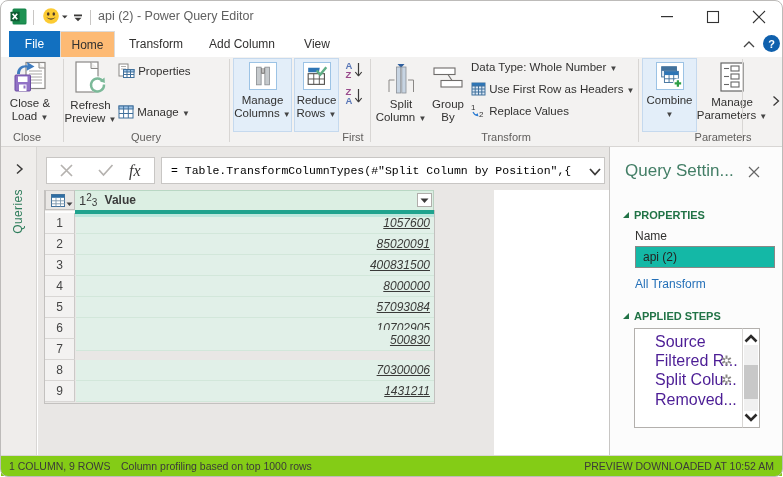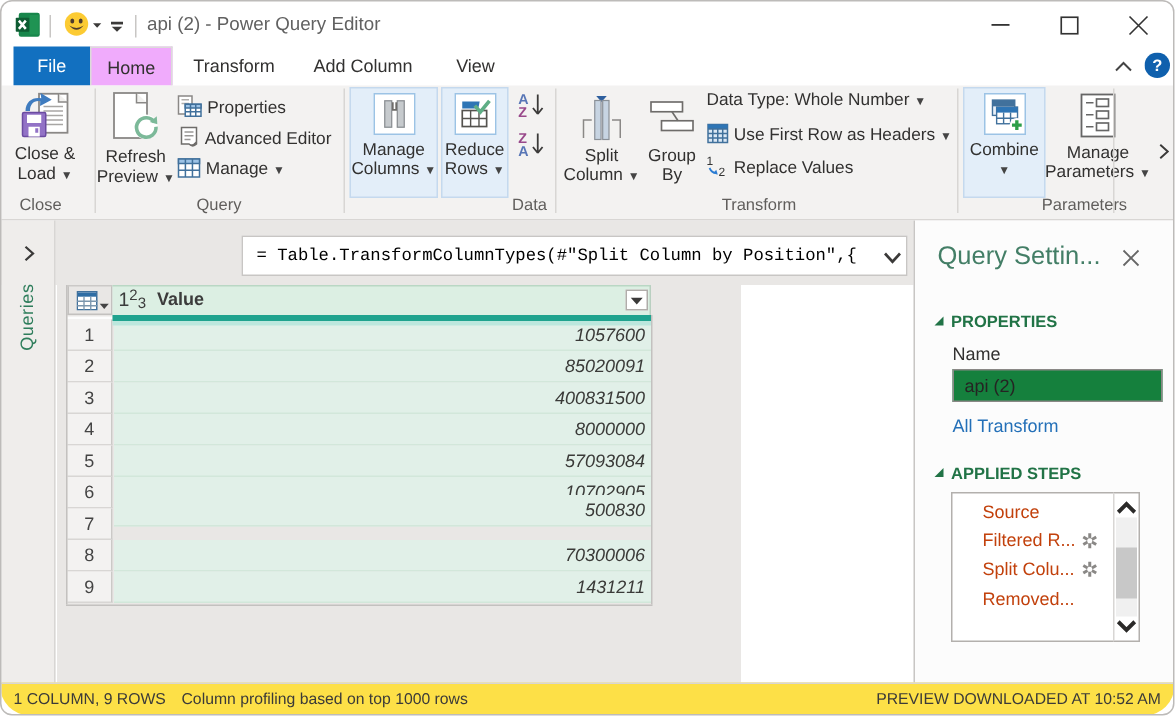--- a/index.html
+++ b/index.html
@@ -1,30 +1,30 @@
 <!DOCTYPE html>
 <html><head>
 <meta charset="utf-8">
 <style>
 * { margin:0; padding:0; box-sizing:border-box; }
 html,body { width:783px; height:477px; font-family:"Liberation Sans",sans-serif; }
 #win {
   position:relative; width:783px; height:477px; background:#ffffff;
-  overflow:hidden; font-size:12px; color:#252423; border-radius:20px;
+  overflow:hidden; font-size:12px; color:#252423; border-radius:4px;
 }
 
 #titlebar { position:absolute; left:1px; top:1px; right:1px; height:31px; background:#fff; }
 .tsep { position:absolute; top:9px; width:1px; height:15px; background:#c8c6c4; }
 #titletext { position:absolute; left:97px; top:8px; font-size:12.5px; color:#616161; white-space:nowrap; }
 .winbtn { position:absolute; top:0; width:46px; height:31px; }
 
 #tabrow { position:absolute; left:1px; top:31px; right:1px; height:26px; background:#fff; }
 .tab { position:absolute; top:0; height:26px; line-height:26px; text-align:center; color:#323130; font-size:12px; }
 #tab-file { left:8px; width:51px; background:#1270c0; color:#fff; }
-#tab-home { left:59px; width:55px; background:#f0abfc; border:1px solid #dcdbda; border-bottom:none; }
+#tab-home { left:59px; width:55px; background:#fdba74; border:1px solid #dcdbda; border-bottom:none; }
 
 #ribbon { position:absolute; left:1px; top:57px; right:1px; height:90px; background:#f3f2f1; border-bottom:1px solid #d8d6d4; }
 .gsep { position:absolute; top:2px; width:1px; height:83px; background:#d8d6d4; }
 .glabel { position:absolute; top:74px; width:100px; text-align:center; font-size:11px; color:#605e5c; }
 .bigbtn { position:absolute; top:2px; text-align:center; font-size:11.5px; color:#323130; line-height:13px; }
 .bigbtn .ic { display:block; margin:2px auto 3px; }
 .blubox { position:absolute; top:1px; height:74px; background:#e3eef9; border:1px solid #c5d9ee; text-align:center; font-size:11.5px; color:#323130; line-height:13px; }
 .blubox .icbx { display:block; background:#fff; border:1px solid #9cc3e5; margin:3px auto 4px; }
 .smallrow { position:absolute; height:16px; font-size:11.5px; color:#323130; white-space:nowrap; }
 .dd { color:#444; font-size:8px; }
@@ -33,23 +33,23 @@
 #fb-icons { position:absolute; left:45px; top:10px; width:109px; height:27px; background:#fff; border:1px solid #c8c6c4; }
 #fb-input { position:absolute; left:160px; top:10px; width:444px; height:27px; background:#fff; border:1px solid #c8c6c4; font-family:"Liberation Mono",monospace; font-size:11.5px; line-height:25px; color:#000; white-space:nowrap; overflow:hidden; }
 
 #queriesbar { position:absolute; left:1px; top:147px; width:36px; bottom:22px; background:#efedeb; border-right:1px solid #d8d6d4; }
 #qtext { position:absolute; left:10px; top:42px; writing-mode:vertical-rl; transform:rotate(180deg); color:#2e7d5b; font-size:12px; letter-spacing:0.4px; }
 #datapane { position:absolute; left:38px; top:190px; width:456px; bottom:22px; background:#e9e7e5; }
 #settings { position:absolute; right:1px; top:147px; width:173px; bottom:22px; background:#fcfcfc; border-left:1px solid #c8c6c4; }
 
 #tbl { position:absolute; left:7px; top:0px; width:389px; height:213px; }
 .ncell { position:absolute; left:0; width:30px; height:21px; background:#f3f2f1; border-right:1px solid #cbc9c7; border-bottom:1px solid #d8d6d4; color:#444; text-align:center; font-size:12px; line-height:20px; }
-.vcell { position:absolute; left:31px; right:0; height:21px; background:#e1f0e8; border-bottom:1px solid #d2e7da; font-style:italic; color:#3a3a38; text-align:right; padding-right:4px; font-size:12px; line-height:20px; }
-
-#statusbar { position:absolute; left:1px; bottom:1px; right:1px; height:21px; background:#fde047; border-top:1px solid #d8d6d4; font-size:10.5px; color:#3b3a39; line-height:20px; }
+.vcell { position:absolute; left:31px; right:0; height:21px; background:#e1f0e8; border-bottom:1px solid #d2e7da; font-style:italic; color:#3a3a38; text-align:right; padding-right:4px; font-size:12px; line-height:20px;text-decoration:underline; }
+
+#statusbar { position:absolute; left:1px; bottom:1px; right:1px; height:21px; background:#84cc16; border-top:1px solid #d8d6d4; font-size:10.5px; color:#3b3a39; line-height:20px; }
 </style>
 </head>
 <body>
 <div id="win">
   <div id="titlebar">
     <svg width="17" height="17" viewBox="0 0 17 17" style="position:absolute;left:9px;top:7px">
       <rect x="2.5" y="0.5" width="14" height="16" rx="1.5" fill="#17864b"></rect>
       <rect x="9.8" y="2" width="6" height="13" fill="#28a05c" opacity="0.5"></rect>
       <rect x="0.5" y="3.8" width="9" height="9.4" rx="0.5" fill="#0e5c33"></rect>
       <path d="M2.6 5.8 l4.6 5.4 M7.2 5.8 l-4.6 5.4" stroke="#fff" stroke-width="1.7"></path>
@@ -133,30 +133,20 @@
           <line x1="3" y1="3.5" x2="8" y2="3.5" stroke="#b0aeac"></line>
           <line x1="3" y1="6" x2="8" y2="6" stroke="#b0aeac"></line>
           <rect x="5.5" y="6.5" width="10.5" height="8" fill="#fff" stroke="#41719c"></rect>
           <rect x="5.5" y="6.5" width="10.5" height="2.5" fill="#9dc3e6" stroke="#41719c"></rect>
           <line x1="9" y1="6.5" x2="9" y2="14.5" stroke="#41719c"></line>
           <line x1="12.5" y1="6.5" x2="12.5" y2="14.5" stroke="#41719c"></line>
           <line x1="5.5" y1="11.5" x2="16" y2="11.5" stroke="#41719c"></line>
         </svg>
       Properties
     </div>
-    <div class="smallrow" style="left:117px;top:27px">
-      <svg width="16" height="15" viewBox="0 0 16 15" style="vertical-align:-3px">
-          <path d="M3 1 h10 v11 q-2.5 2.5 -5 0 h-5 z" fill="#fff" stroke="#6e6c6a"></path>
-          <path d="M13 12 q-2.5 2.5 -5 0 q2.5 1 5 -2 z" fill="#6e6c6a"></path>
-          <line x1="5" y1="4" x2="11" y2="4" stroke="#9a9896"></line>
-          <line x1="5" y1="6.5" x2="11" y2="6.5" stroke="#9a9896"></line>
-          <line x1="5" y1="9" x2="9" y2="9" stroke="#9a9896"></line>
-        </svg>
-      Advanced Editor
-    </div>
     <div class="smallrow" style="left:117px;top:48px">
       <svg width="16" height="14" viewBox="0 0 16 14" style="vertical-align:-3px">
           <rect x="1" y="1" width="14" height="12" fill="#fff" stroke="#41719c"></rect>
           <rect x="1" y="1" width="14" height="3" fill="#9dc3e6" stroke="#41719c"></rect>
           <line x1="5.6" y1="1" x2="5.6" y2="13" stroke="#41719c"></line>
           <line x1="10.3" y1="1" x2="10.3" y2="13" stroke="#41719c"></line>
           <line x1="1" y1="8.5" x2="15" y2="8.5" stroke="#41719c"></line>
         </svg>
       Manage <span class="dd">▼</span>
     </div>
@@ -187,21 +177,21 @@
           <text x="0.5" y="8" font-size="9.5" font-weight="bold" fill="#5876b6">A</text>
           <text x="0.5" y="17" font-size="9.5" font-weight="bold" fill="#99498b">Z</text>
           <path d="M13.5 2 v13 m0 0 l-3.2 -4 m3.2 4 l3.2 -4" stroke="#3b3a39" stroke-width="1.2" fill="none"></path>
         </svg>
       <svg width="22" height="19" viewBox="0 0 22 19" style="margin-top:4px">
           <text x="0.5" y="8" font-size="9.5" font-weight="bold" fill="#99498b">Z</text>
           <text x="0.5" y="17" font-size="9.5" font-weight="bold" fill="#5876b6">A</text>
           <path d="M13.5 2 v13 m0 0 l-3.2 -4 m3.2 4 l3.2 -4" stroke="#3b3a39" stroke-width="1.2" fill="none"></path>
         </svg>
     </div>
-    <div class="glabel" style="left:302px">Data</div>
+    <div class="glabel" style="left:302px">First</div>
     <div class="gsep" style="left:369px"></div>
 
     <div class="bigbtn" style="left:374px;width:52px">
       <svg class="ic" width="28" height="34" viewBox="0 0 28 34">
         <path d="M14 3 l-3.5 0 l3.5 4 l3.5 -4 z" fill="#2e5f9e"></path>
         <rect x="9.5" y="6" width="4.2" height="26" fill="#c7d4e2" stroke="#8a9097" stroke-width="0.8"></rect>
         <rect x="14.8" y="6" width="4.2" height="26" fill="#c7d4e2" stroke="#8a9097" stroke-width="0.8"></rect>
         <path d="M7.5 19 h-5.5 v12 M21 19 h5.5 v12" fill="none" stroke="#8a8886" stroke-width="1"></path>
       </svg>
       Split<br>Column <span class="dd">▼</span>
@@ -275,20 +265,27 @@
       Manage<br>Parameters <span class="dd">▼</span>
     </div>
     <div class="glabel" style="left:672px">Parameters</div>
     <div class="gsep" style="left:741px"></div>
     <svg width="10" height="12" viewBox="0 0 10 12" style="position:absolute;left:770px;top:38px">
         <path d="M2.5 1.5 l5 4.5 l-5 4.5" stroke="#3b3a39" stroke-width="1.3" fill="none"></path>
       </svg>
   </div>
 
   <div id="fbar-area">
+    <div id="fb-icons">
+      <svg width="107" height="25" viewBox="0 0 107 25">
+        <path d="M14 7 l11 11 M25 7 l-11 11" stroke="#b5b2af" stroke-width="1.7"></path>
+        <path d="M52 12 l4.5 5 l9 -10" stroke="#b5b2af" stroke-width="1.7" fill="none"></path>
+        <text x="82" y="18" font-size="16" font-style="italic" font-family="Liberation Serif,serif" fill="#3b3a39">fx</text>
+      </svg>
+    </div>
     <div id="fb-input">
       <span style="padding-left:9px">= Table.TransformColumnTypes(#"Split Column by Position",{</span>
       <svg width="12" height="8" viewBox="0 0 12 8" style="position:absolute;left:427px;top:10px">
           <path d="M1 1 l5 5.5 l5 -5.5" stroke="#3b3a39" stroke-width="1.8" fill="none"></path>
         </svg>
     </div>
   </div>
 
   <div id="queriesbar">
     <svg width="12" height="12" viewBox="0 0 12 12" style="position:absolute;left:13px;top:16px">
@@ -356,28 +353,28 @@
     <div style="position:absolute;left:15px;top:14px;font-size:17px;color:#437e66;white-space:nowrap">Query Settin...</div>
     <svg width="12" height="12" viewBox="0 0 12 12" style="position:absolute;right:22px;top:19px">
         <path d="M1 1 l10 10 M11 1 l-10 10" stroke="#666" stroke-width="1.2"></path>
       </svg>
     <div style="position:absolute;left:12px;top:62px;color:#217346;font-weight:bold;font-size:11px">
       <svg width="8" height="8" viewBox="0 0 8 8" style="margin-right:4px">
           <path d="M7 1 v6 h-6 z" fill="#217346"></path>
         </svg>PROPERTIES
     </div>
     <div style="position:absolute;left:25px;top:82px;font-size:12px;color:#323130">Name</div>
-    <div style="position:absolute;left:25px;top:99px;width:140px;height:22px;background:#15803d;border:1px solid #8a8886;font-size:12px;line-height:20px;padding-left:7px">api (2)</div>
+    <div style="position:absolute;left:25px;top:99px;width:140px;height:22px;background:#14b8a6;border:1px solid #8a8886;font-size:12px;line-height:20px;padding-left:7px">api (2)</div>
     <div style="position:absolute;left:25px;top:130px;font-size:12px;color:#2470b8">All Transform</div>
     <div style="position:absolute;left:12px;top:163px;color:#217346;font-weight:bold;font-size:11px">
       <svg width="8" height="8" viewBox="0 0 8 8" style="margin-right:4px">
           <path d="M7 1 v6 h-6 z" fill="#217346"></path>
         </svg>APPLIED STEPS
     </div>
-    <div style="position:absolute;left:24px;top:181px;width:126px;height:100px;background:#fff;border:1px solid #b3b0ad;font-size:12px;color:#c2410c;padding-top:3px">
+    <div style="position:absolute;left:24px;top:181px;width:126px;height:100px;background:#fff;border:1px solid #b3b0ad;font-size:16px;color:#4c1d95;padding-top:3px">
       <div style="height:19.2px;line-height:19.2px;padding-left:20px">Source</div>
       <div style="height:19.2px;line-height:19.2px;padding-left:20px;position:relative">Filtered R...
         <svg width="11" height="11" viewBox="0 0 11 11" style="position:absolute;right:27px;top:4px">
             <g stroke="#8a8886" stroke-width="2">
               <line x1="5.5" y1="0.5" x2="5.5" y2="10.5"></line>
               <line x1="1.2" y1="3" x2="9.8" y2="8"></line>
               <line x1="9.8" y1="3" x2="1.2" y2="8"></line>
             </g>
             <circle cx="5.5" cy="5.5" r="1.7" fill="#fff"></circle>
           </svg>

